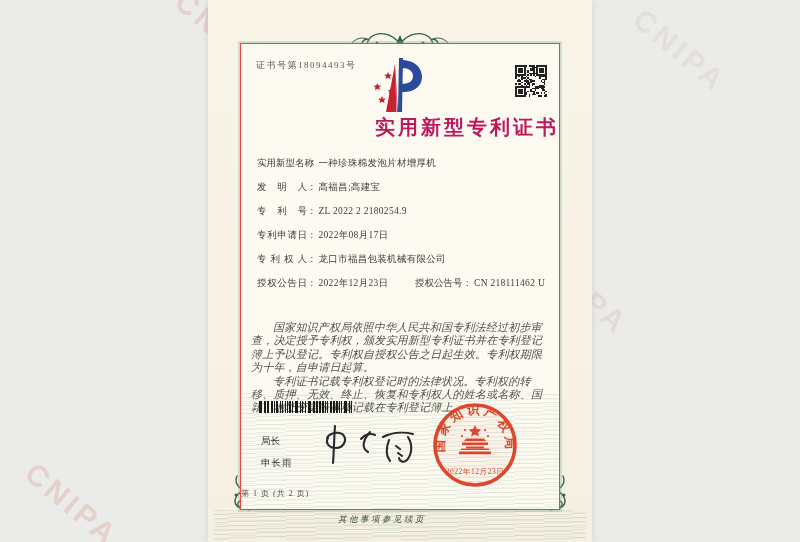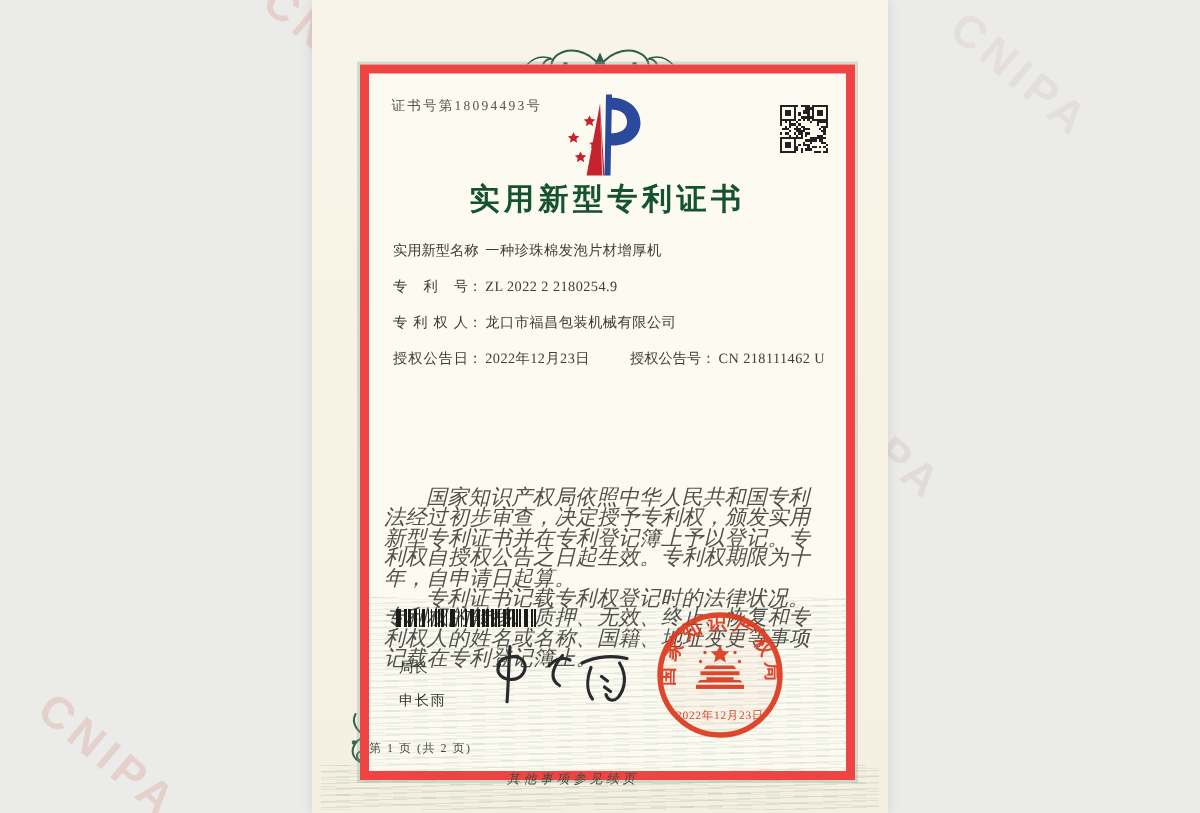--- a/index.html
+++ b/index.html
@@ -19,52 +19,52 @@
     position:absolute;font-family:"Liberation Sans","DejaVu Sans",sans-serif;
     font-weight:bold;font-size:30px;letter-spacing:4px;
     transform:rotate(40deg);transform-origin:left top;pointer-events:none;white-space:nowrap;
   }
   .wm.pink{color:rgba(214,148,138,0.30);}
   .wm.pale{color:rgba(196,162,150,0.22);}
   .wm.green{color:rgba(150,180,155,0.20);}
   
   .frame{
     position:absolute;left:240px;top:43px;width:318px;height:465px;
-    border:6px solid #ef4444;
+    border:1px solid #ef4444;
     box-shadow:0 0 0 2px rgba(141,176,156,0.35);
     background:#fdfbf1;
   }
   .guilloche{
     position:absolute;left:0;right:0;bottom:0;height:116px;z-index:0;
     background:
       repeating-linear-gradient(178deg, rgba(68,118,94,0.10) 0 1px, transparent 1px 4px),
       repeating-linear-gradient(2deg, rgba(68,118,94,0.06) 0 1px, transparent 1px 5px);
   }
   .paper-guilloche{
     position:absolute;left:214px;top:510px;width:372px;height:30px;
     background:
       repeating-linear-gradient(178deg, rgba(68,118,94,0.12) 0 1px, transparent 1px 4px),
       repeating-linear-gradient(2deg, rgba(68,118,94,0.07) 0 1px, transparent 1px 5px);
   }
   .frame > *{position:absolute;z-index:1;}
   .cert-no{left:15px;top:15px;font-size:9px;letter-spacing:1.5px;color:#55554e;}
   .logo{left:127px;top:12px;width:62px;height:58px;}
   .qr{left:274px;top:21px;width:32px;height:32px;}
   .title{
-    left:0;right:0;top:70px;text-align:center;
-    font-size:20px;font-weight:bold;letter-spacing:3px;color:#14532d;
+    left:0;right:0;top:70px;text-align:right;
+    font-size:20px;font-weight:bold;letter-spacing:3px;color:#be185d;
   }
   .fields{left:16px;top:114px;width:292px;}
   .row{position:relative;font-size:9.5px;line-height:11px;margin-bottom:13px;color:#3e3d38;white-space:nowrap;}
   .lbl{display:inline-block;width:50px;text-align:justify;text-align-last:justify;vertical-align:bottom;}
   .colon{display:inline-block;margin-right:2px;}
   .val{letter-spacing:0.3px;}
   .pair2{position:absolute;left:158px;top:0;}
   .paras{left:10px;top:277px;width:296px;color:#50504a;}
-  .paras p{margin:0;font-size:14px;line-height:13.4px;text-indent:2em;font-style:italic;letter-spacing:0.2px;}
+  .paras p{margin:0;font-size:11px;line-height:13.4px;text-indent:2em;font-style:italic;letter-spacing:0.2px;}
   .barcode{left:18px;top:357px;width:96px;height:12px;}
   .director{left:20px;top:392px;font-size:9.5px;color:#33332f;}
   .director div{line-height:11px;}
   .director .name{margin-top:11px;letter-spacing:1px;}
   .sig{left:76px;top:368px;width:104px;height:52px;}
   .seal{left:188px;top:355px;width:92px;height:92px;opacity:0.93;}
   .page-info{left:0;right:0;top:444px;text-align:left;font-size:8px;color:#4a4a44;letter-spacing:1px;}
   .footer-note{
     position:absolute;left:208px;width:348px;top:514px;text-align:center;
     font-size:8.5px;font-style:italic;letter-spacing:2.5px;color:#3d4f44;
@@ -389,21 +389,27 @@
         <rect x="20" y="20" width="1" height="1" fill="#222"></rect>
       </svg>
 
     <div class="title">实用新型专利证书</div>
 
     <div class="fields">
       <div class="row">
         <span class="lbl">实用新型名称</span><span class="colon">：</span><span class="val">一种珍珠棉发泡片材增厚机</span>
       </div>
       <div class="row">
+        <span class="lbl">发明人</span><span class="colon">：</span><span class="val">高福昌;高建宝</span>
+      </div>
+      <div class="row">
         <span class="lbl">专利号</span><span class="colon">：</span><span class="val">ZL 2022 2 2180254.9</span>
+      </div>
+      <div class="row">
+        <span class="lbl">专利申请日</span><span class="colon">：</span><span class="val">2022年08月17日</span>
       </div>
       <div class="row">
         <span class="lbl">专利权人</span><span class="colon">：</span><span class="val">龙口市福昌包装机械有限公司</span>
       </div>
       <div class="row">
         <span class="lbl">授权公告日</span><span class="colon">：</span><span class="val">2022年12月23日</span>
         <span class="pair2">
           <span>授权公告号</span><span class="colon">：</span><span class="val">CN 218111462 U</span>
         </span>
       </div>

